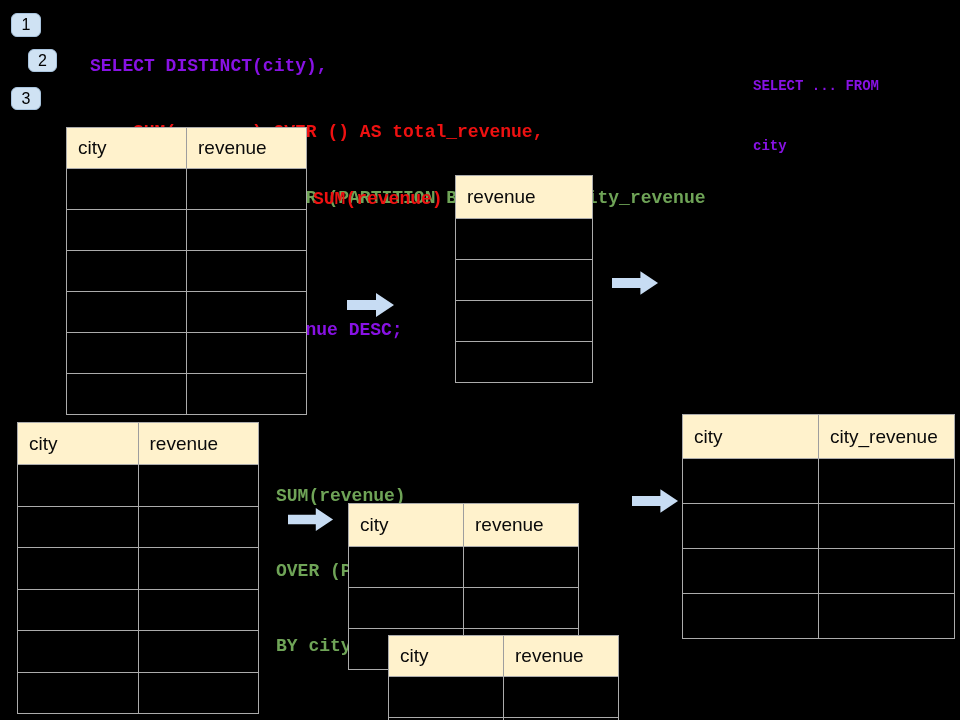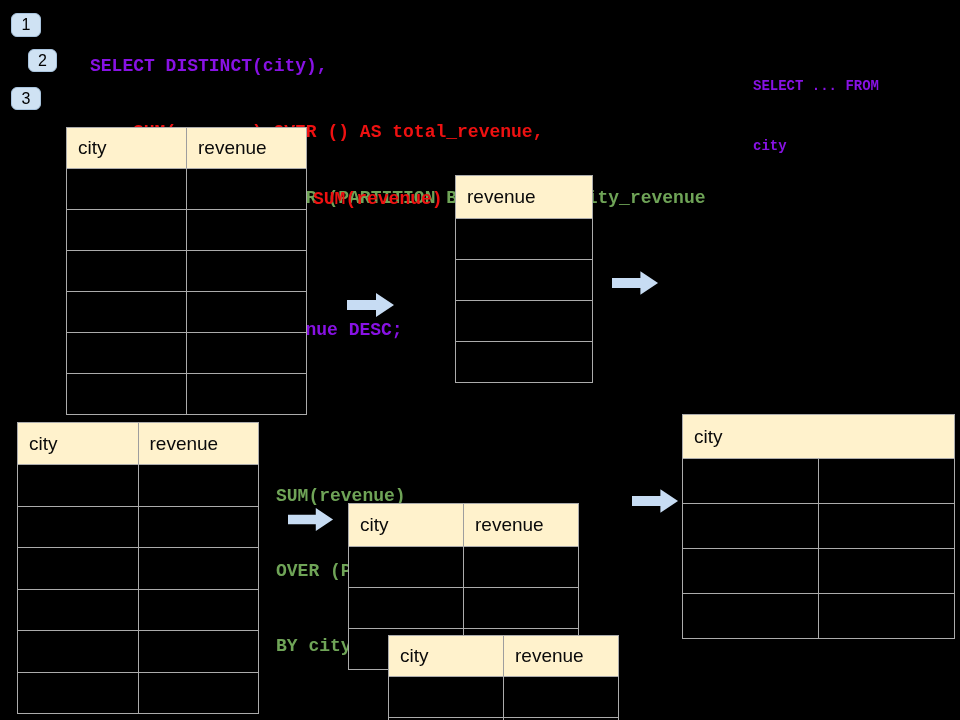--- a/index.html
+++ b/index.html
@@ -210,20 +210,21 @@
     </div>
   <div class="trow">
       <div class="td"></div>
       <div class="td"></div>
     </div>
 </div>
 
 <div class="tbl" id="t-result">
   <div class="thead">
     <div class="th">city</div>
+    <div class="th">city_revenue</div>
   </div>
   <div class="trow">
       <div class="td"></div>
       <div class="td"></div>
     </div>
   <div class="trow">
       <div class="td"></div>
       <div class="td"></div>
     </div>
   <div class="trow">

